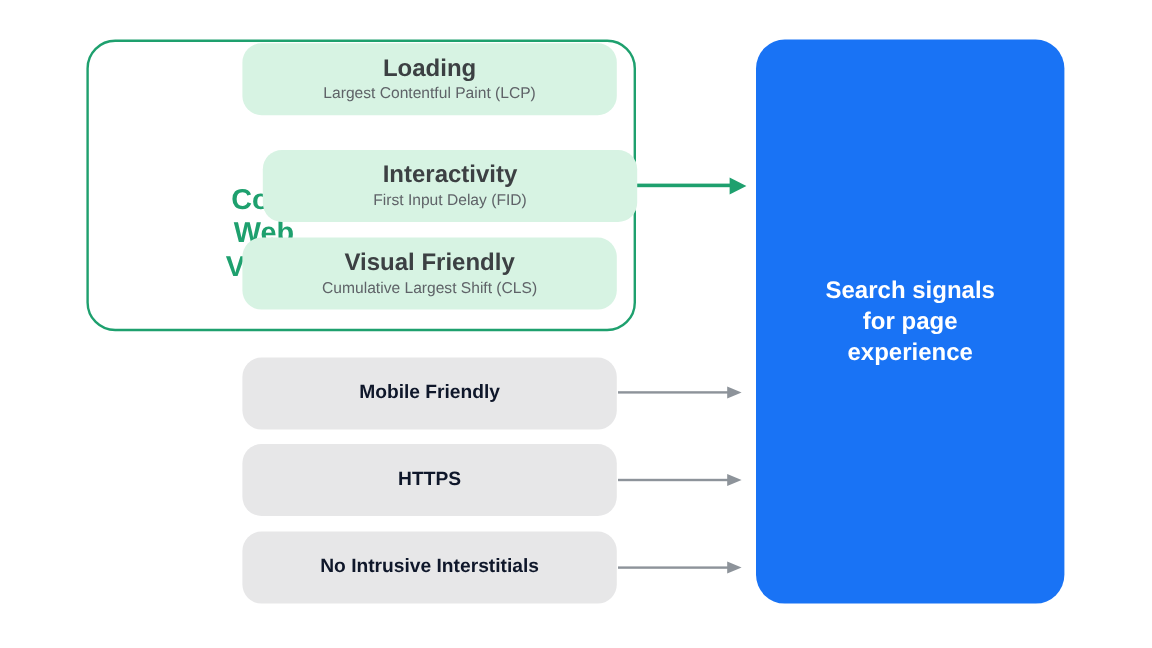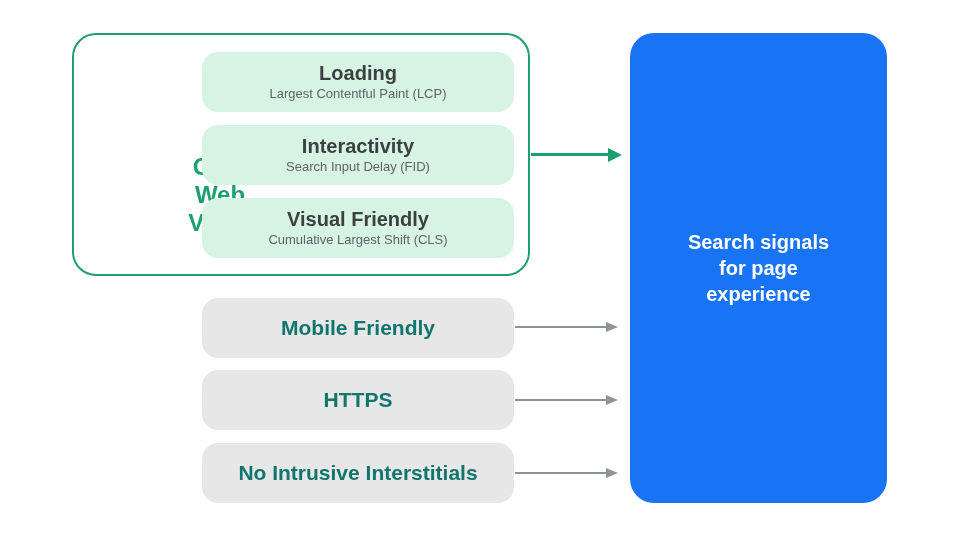--- a/index.html
+++ b/index.html
@@ -70,23 +70,23 @@
     left: 202px;
     width: 312px;
     height: 60px;
     background: #E7E7E8;
     border-radius: 16px;
     display: flex;
     align-items: center;
     justify-content: center;
   }
   .signal-label {
-    font-size: 21px;
+    font-size: 16px;
     font-weight: bold;
-    color: #0f766e;
+    color: #0f172a;
   }
 
   
   .result-box {
     position: absolute;
     left: 630px;
     top: 33px;
     width: 257px;
     height: 470px;
     background: #1973F5;
@@ -134,28 +134,28 @@
 </style>
 </head>
 <body>
 
 <div class="canvas">
 
   <div class="cwv-container">
     <div class="cwv-label">Core Web Vitals</div>
   </div>
 
-  <div class="vital-box" style="top:52px;text-align:center;">
+  <div class="vital-box" style="top:36px;text-align:center;">
     <div class="vital-title">Loading</div>
     <div class="vital-sub">Largest Contentful Paint (LCP)</div>
   </div>
 
-  <div class="vital-box" style="top:125px;">
+  <div class="vital-box" style="top:125px;margin-left:17px;">
     <div class="vital-title">Interactivity</div>
-    <div class="vital-sub">Search Input Delay (FID)</div>
+    <div class="vital-sub">First Input Delay (FID)</div>
   </div>
 
   <div class="vital-box" style="top:198px;">
     <div class="vital-title">Visual Friendly</div>
     <div class="vital-sub">Cumulative Largest Shift (CLS)</div>
   </div>
 
   <div class="signal-box" style="top:298px;">
     <div class="signal-label">Mobile Friendly</div>
   </div>

